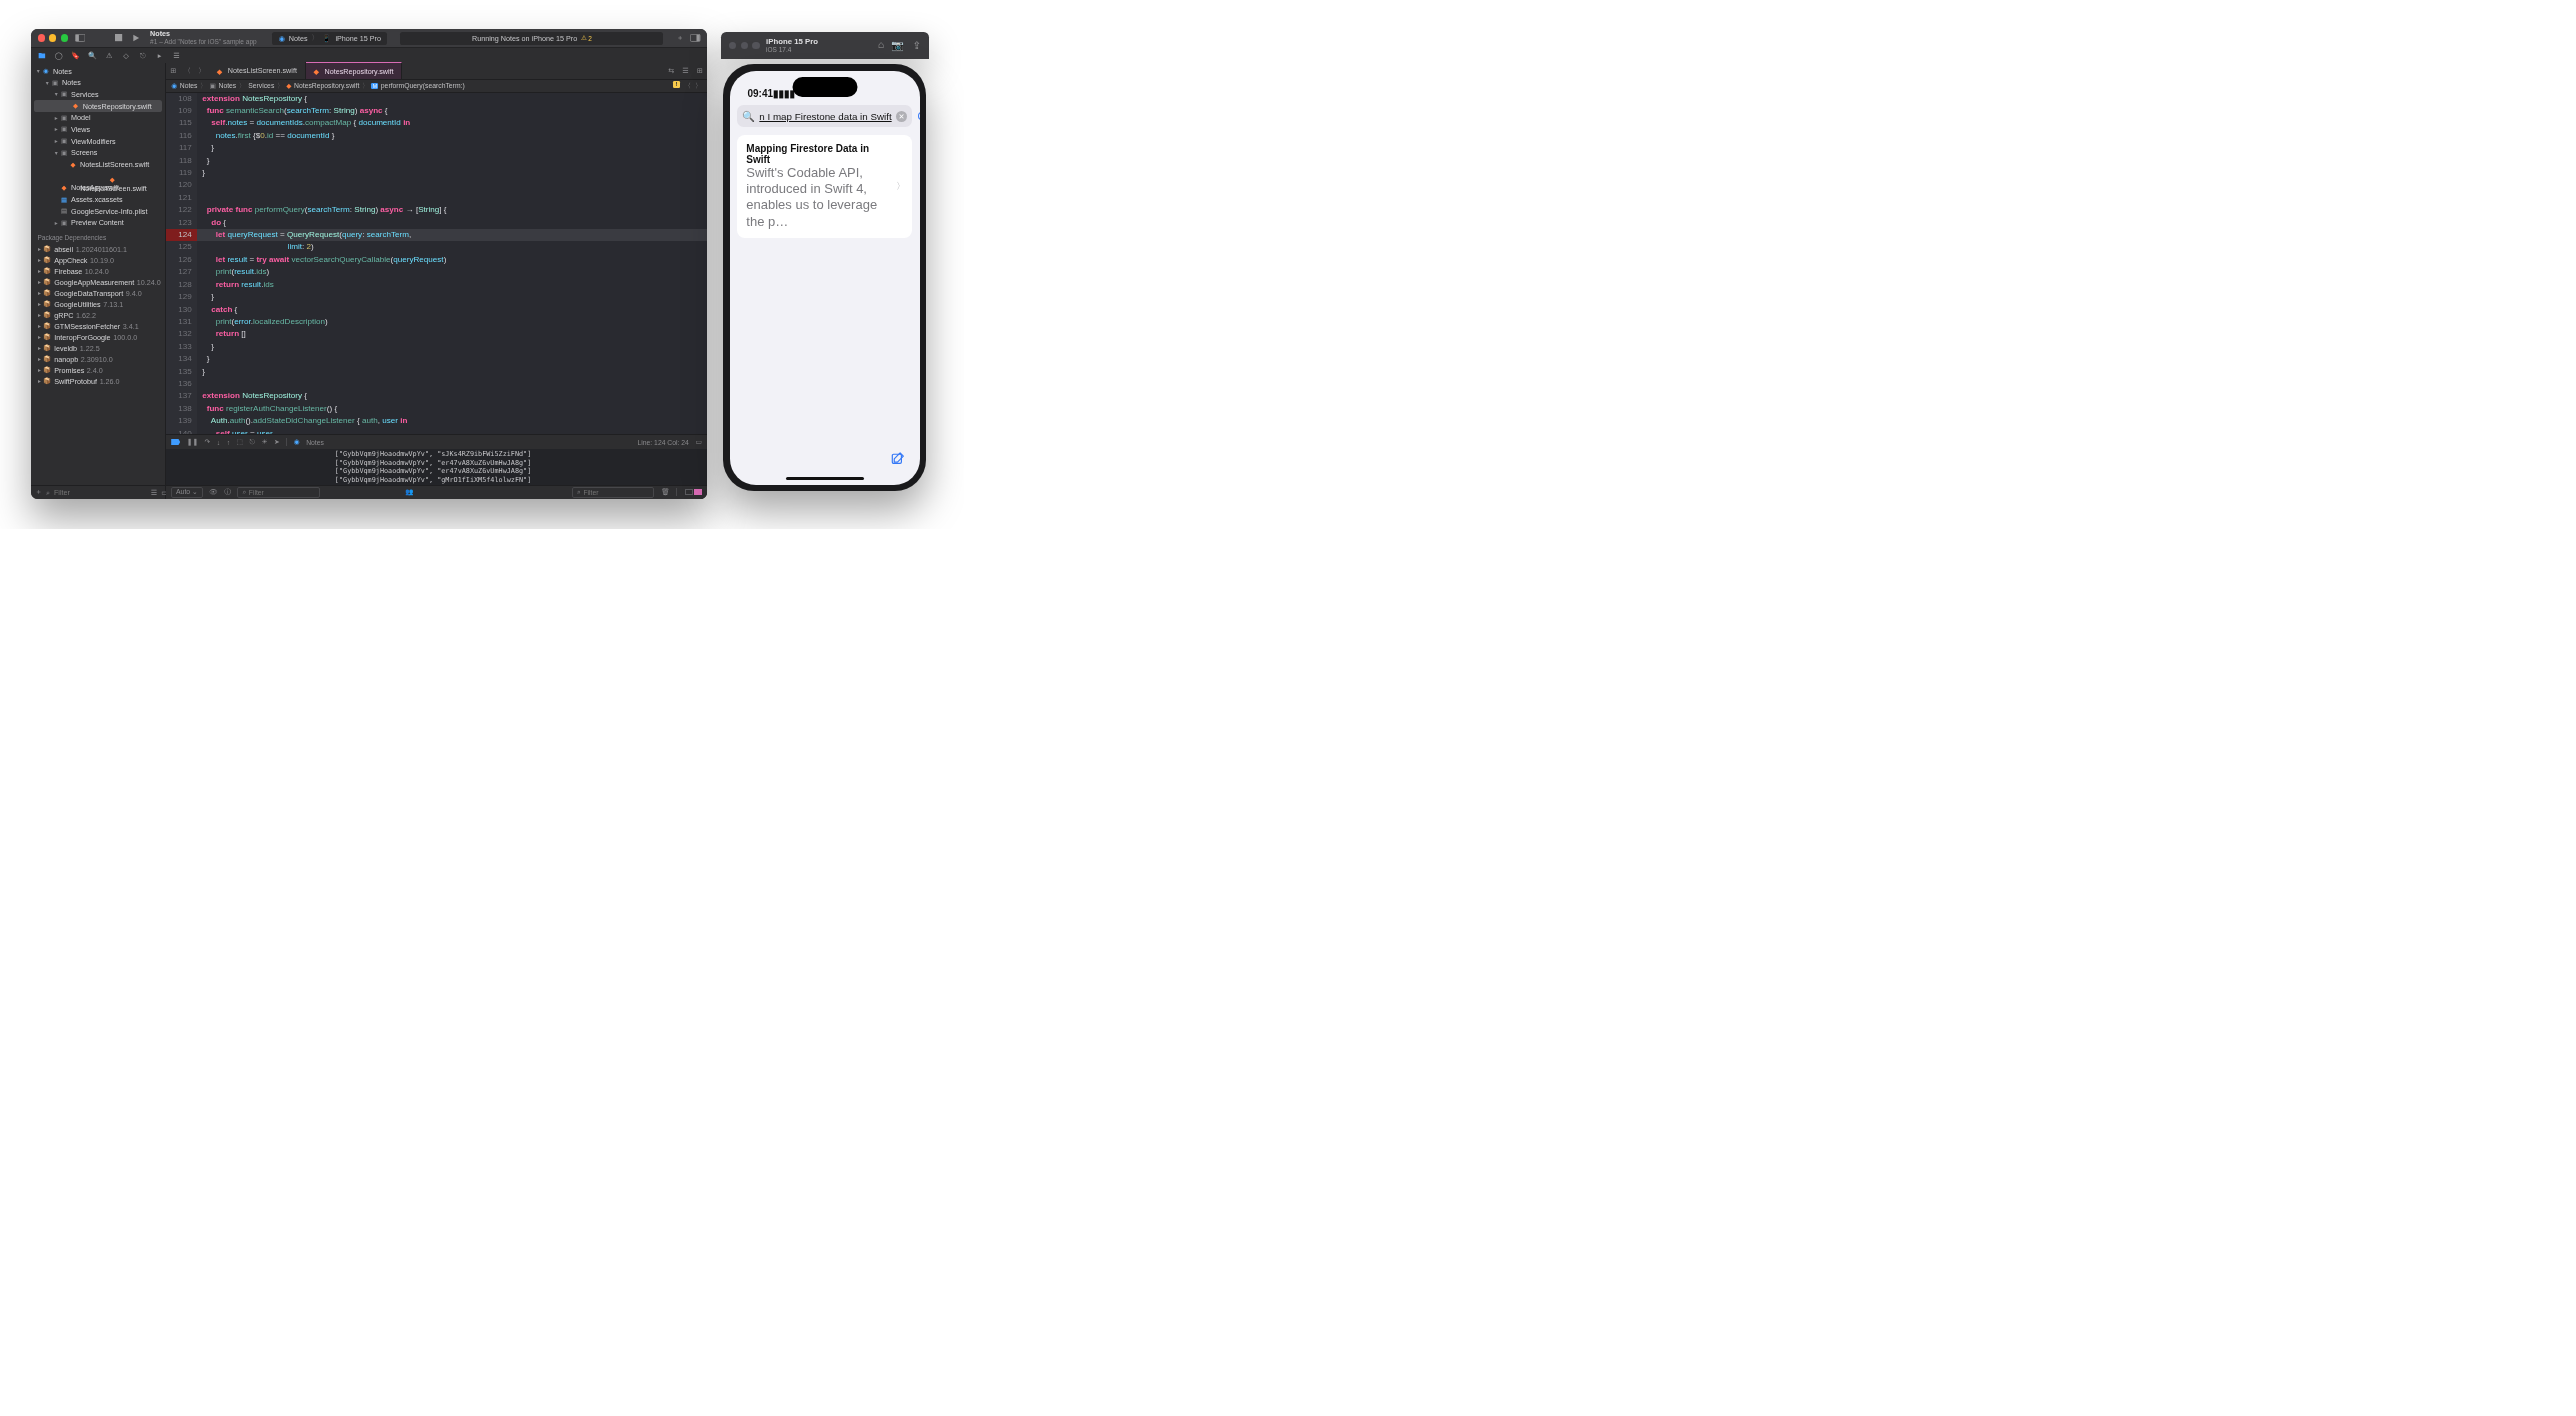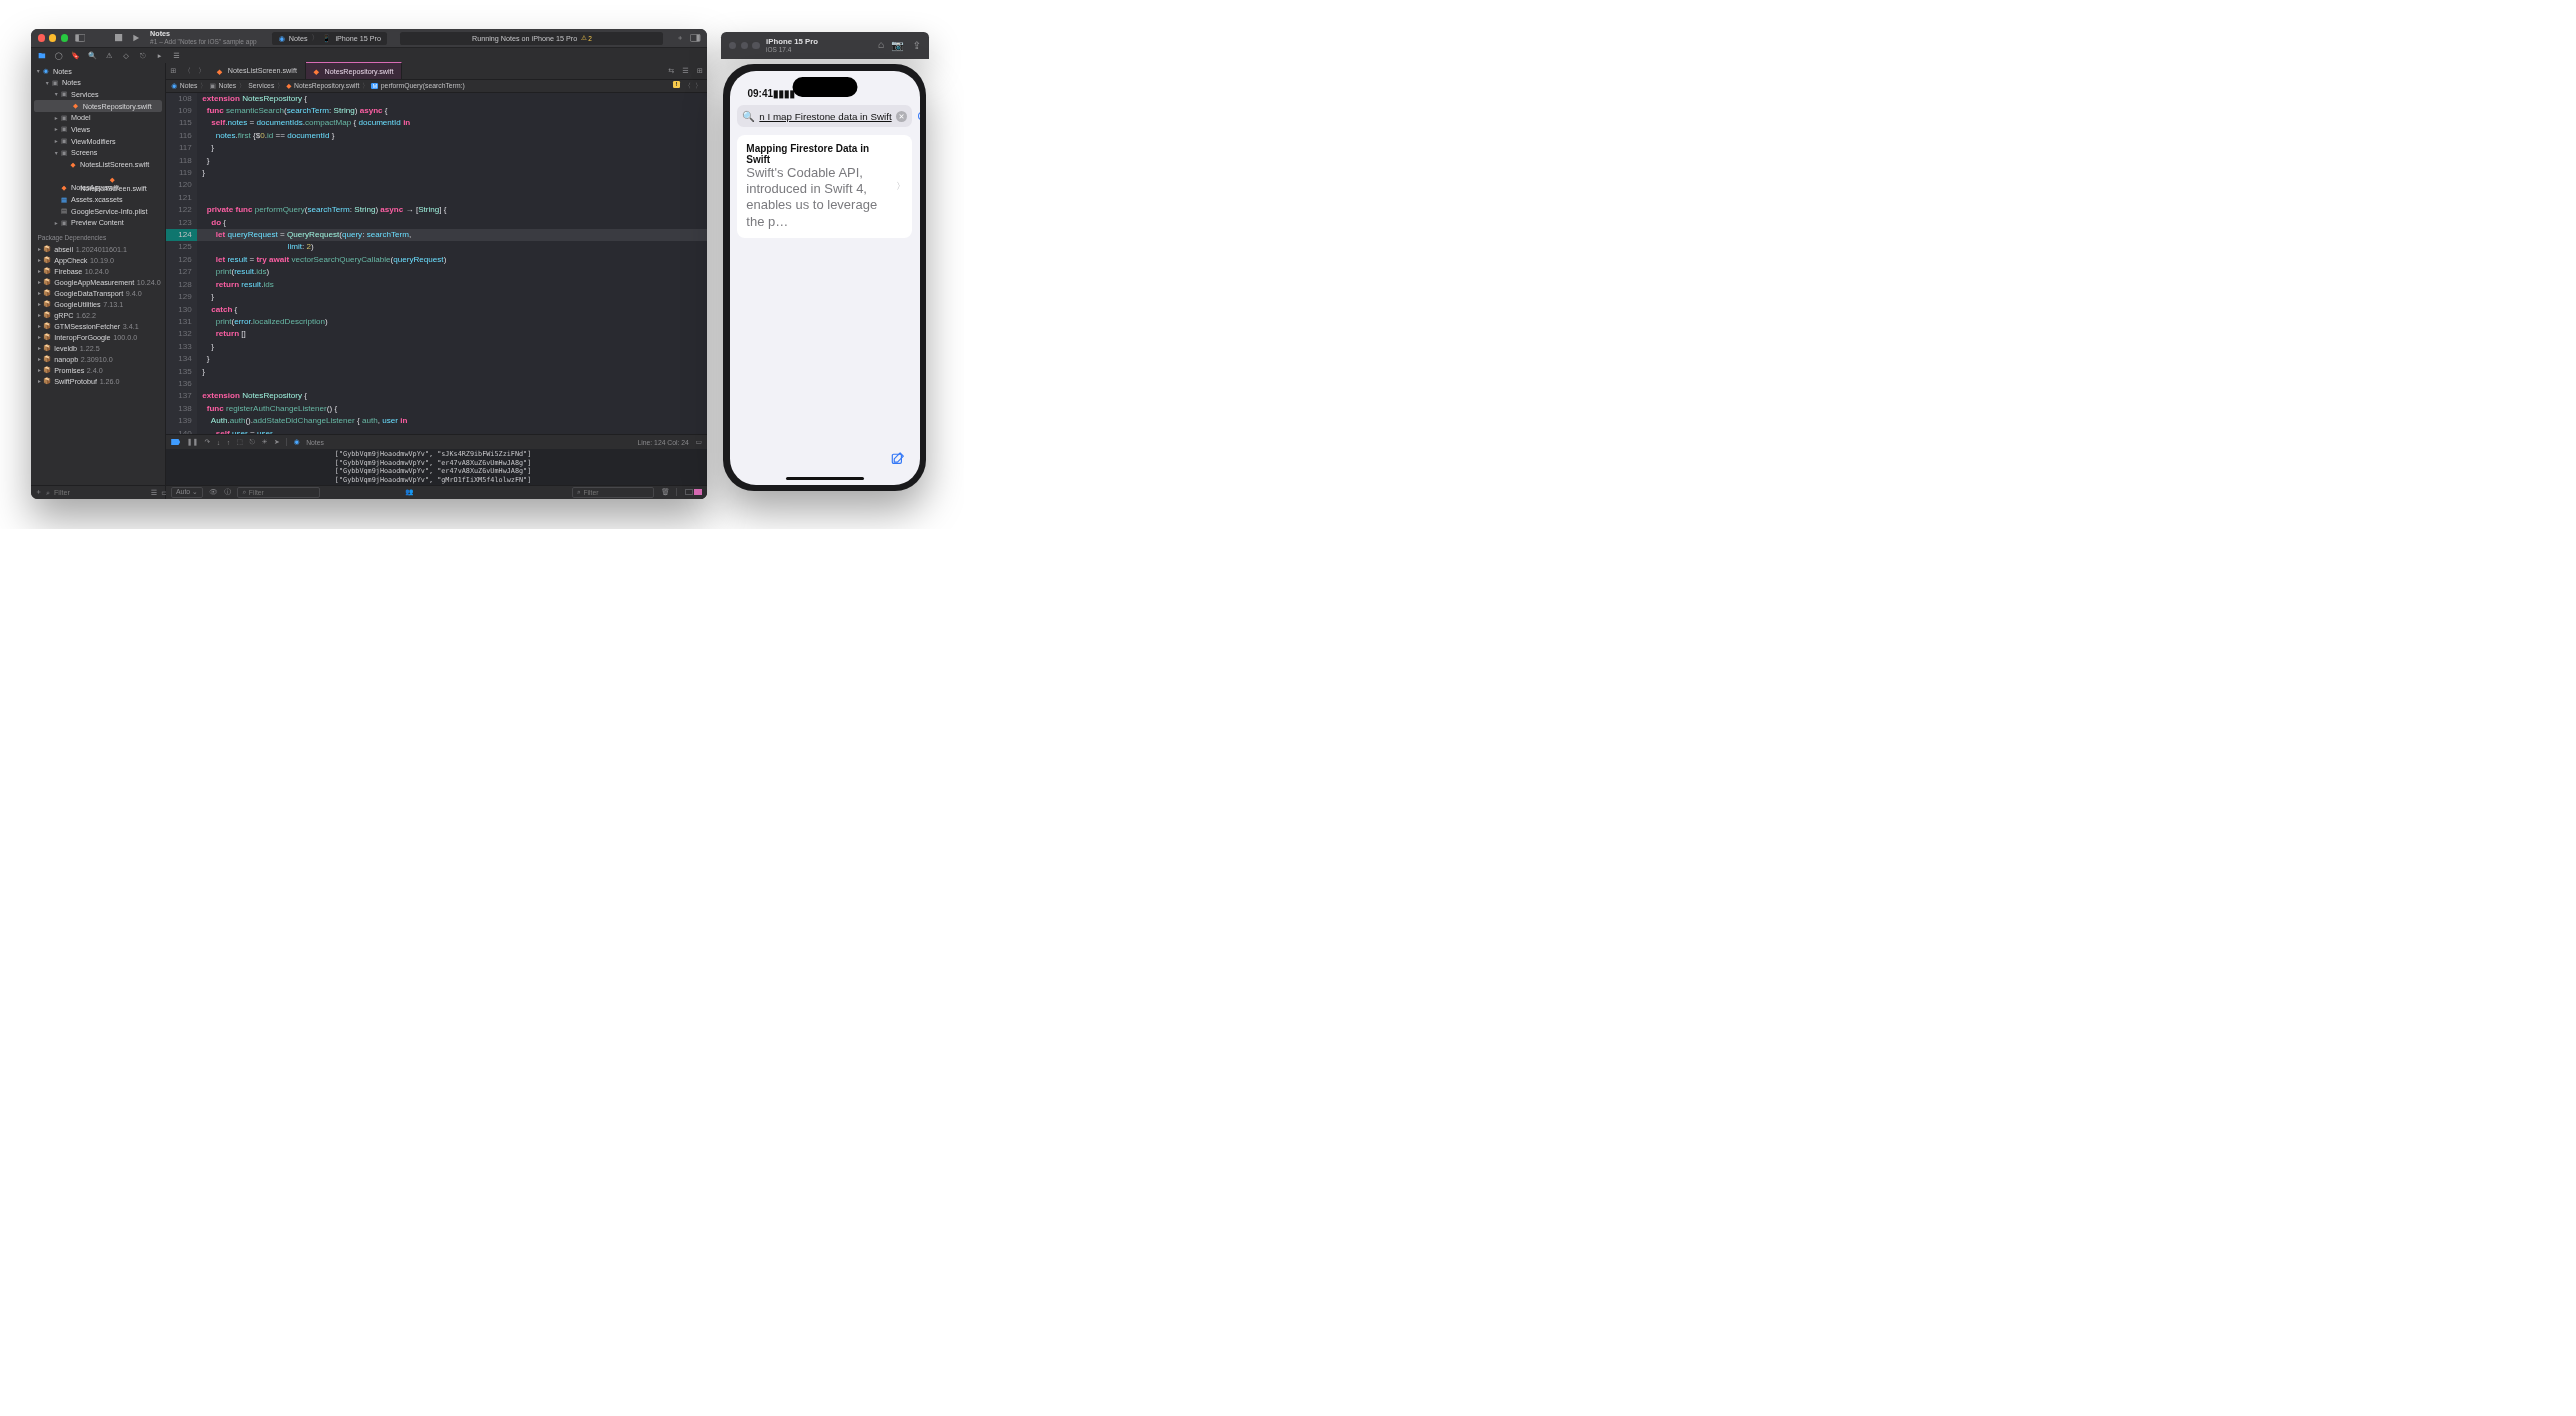--- a/index.html
+++ b/index.html
@@ -68,21 +68,21 @@
 .tabbar .ricon { width:14.3px; display:flex; align-items:center; justify-content:center; color:#8a8a8d; }
 
 .jumpbar { height:13px; background:#2e2e30; display:flex; align-items:center; padding:0 5.2px; font-size:6.8px; color:#c0c0c2; gap:2.6px; border-bottom:0.7px solid #1f1f21; }
 .jumpbar .sep { color:#6a6a6d; }
 .jumpbar .flex { flex:1; }
 .jump-right { display:flex; gap:3.9px; color:#8a8a8d; }
 .jump-right .warn { background:#f7c94c; color:#2a2a2c; border-radius:1.3px; width:7.8px; height:7.8px; display:flex;align-items:center;justify-content:center;font-size:5.9px;font-weight:700; }
 
 .code { flex:1; display:flex; min-height:0; font-family:"SF Mono", Menlo, monospace; font-size:8.1px; line-height:12.4px; }
 .gutter { width:31px; background:#2e2f35; color:#6f7076; text-align:right; padding:0 5.2px 0 0; user-select:none; overflow:hidden; }
-.gutter .ln.hl { background:#0f766e; color:#c0c0c2; margin-right:-5.2px; padding-right:5.2px; }
+.gutter .ln.hl { background:#7f1d1d; color:#c0c0c2; margin-right:-5.2px; padding-right:5.2px; }
 .codetext { flex:1; overflow:hidden; white-space:pre; color:#d9d9de; padding-left:5.2px; position:relative; }
 .codetext .hl-line { position:absolute; left:0; right:0; height:12.4px; background:#3a3b41; z-index:0; }
 .codetext pre { position:relative; z-index:1; margin:0; font:inherit; }
 .kw { color:#fc5fa3;font-weight:bold; }   
 .type { color:#9ef1dd; } 
 .fn { color:#67b7a4; }
 .param { color:#6bdfff; }
 .num { color:#d0bf69; }
 .prop { color:#67b7a4; }
 

